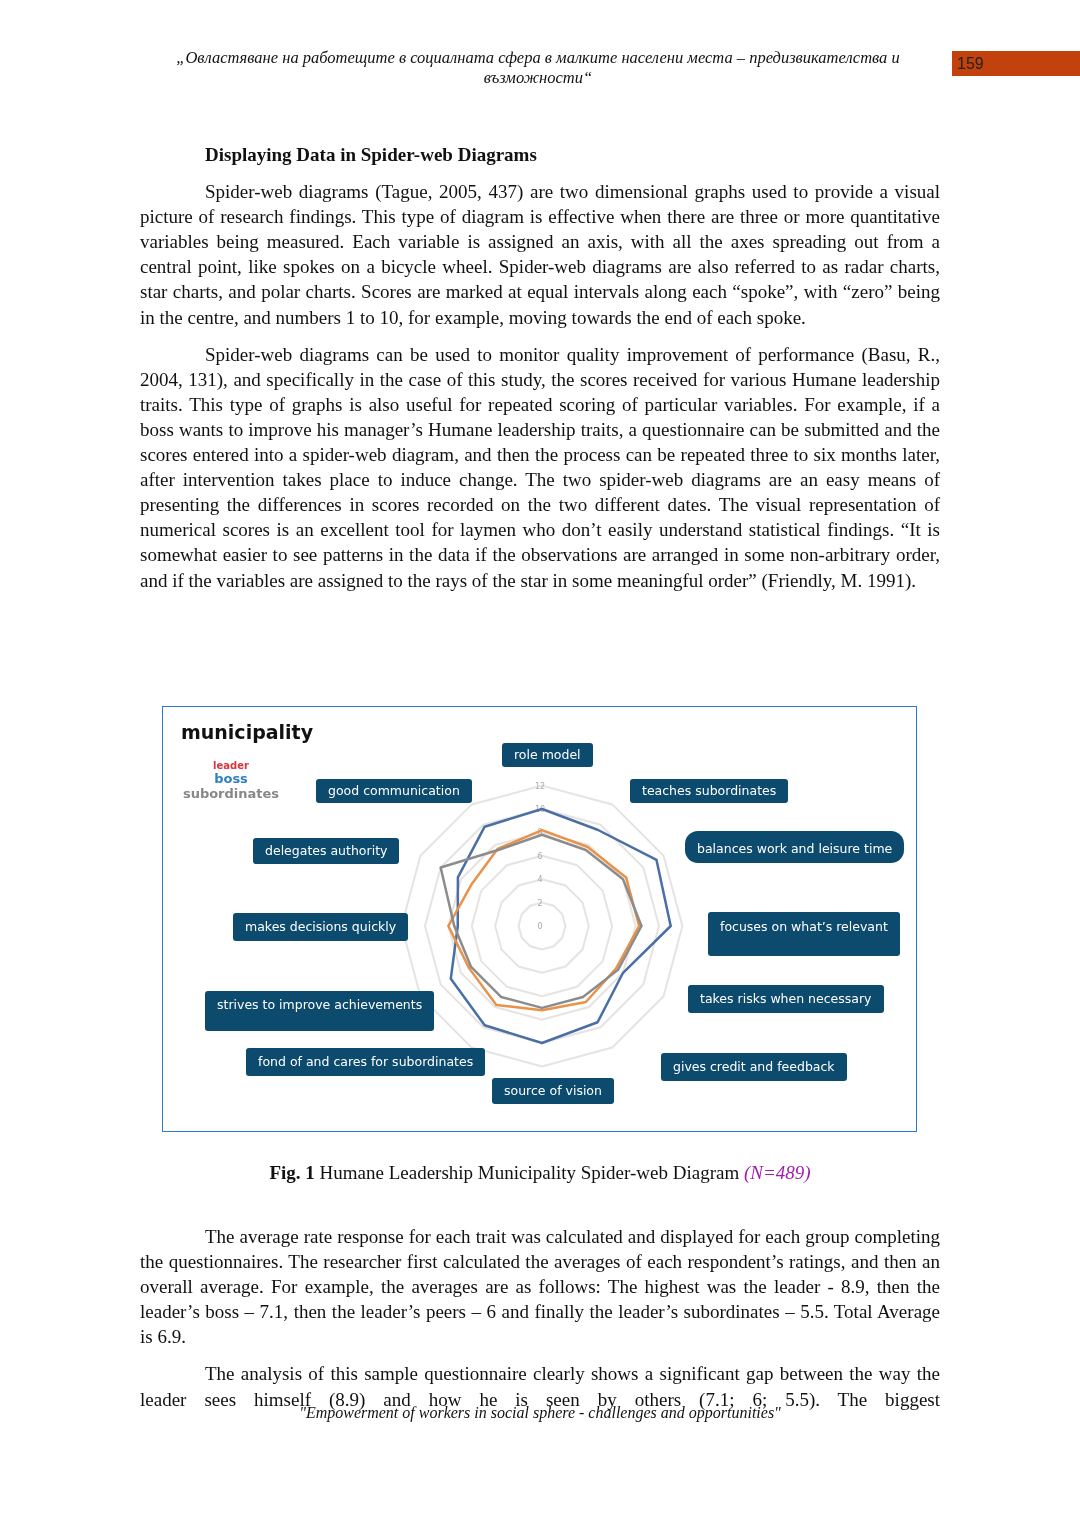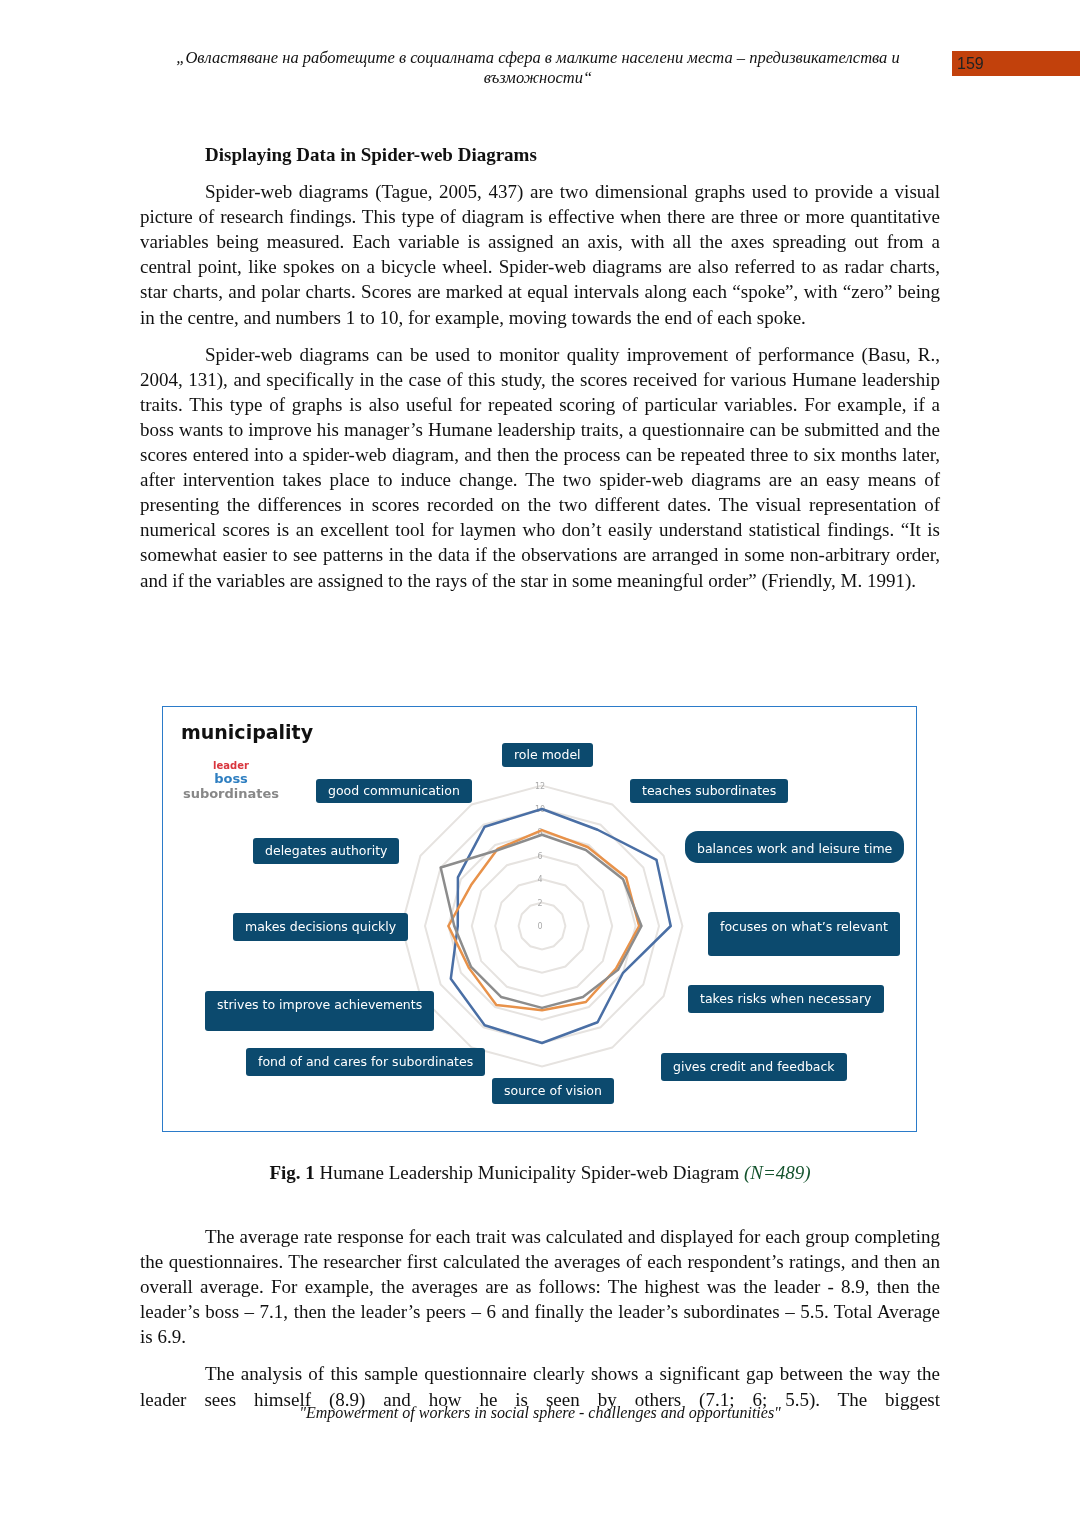--- a/index.html
+++ b/index.html
@@ -11,21 +11,21 @@
   .heading { font-weight:bold; text-indent:65px; }
   .figure { position:absolute; left:162px; top:706px; width:755px; height:426px; border:1.5px solid #2b7bc9; box-sizing:border-box; background:#fff; }
   .figure svg { position:absolute; left:0; top:0; }
   .legend { position:absolute; left:18px; top:14px; font-family:"DejaVu Sans", sans-serif; }
   .legend .t { font-weight:bold; font-size:19px; color:#111; }
   .legend .l { font-weight:bold; font-size:10px; color:#d9363e; text-align:center; width:100px; margin-top:17px;}
   .legend .b { font-weight:bold; font-size:13px; color:#2f7fc1; text-align:center; width:100px; }
   .legend .s { font-size:13px; color:#888; text-align:center; width:100px; font-weight:bold;}
   .tag { position:absolute; background:#0c4a6e; color:#fff; font-family:"DejaVu Sans", sans-serif; font-size:12.5px; height:24px; line-height:24px; padding:0 12px; border-radius:3px; white-space:nowrap; }
   .caption { position:absolute; top:1162px; left:128px; width:824px; text-align:center; font-size:19px; }
-  .caption .n { color:#14532d; font-style:italic; }
+  .caption .n { color:#a21caf; font-style:italic; }
   .footer { position:absolute; top:1404px; left:128px; width:824px; text-align:center; font-style:italic; font-size:16px; }
 </style>
 </head>
 <body>
 
 <div class="header">„Овластяване на работещите в социалната сфера в малките населени места – предизвикателства и възможности“</div>
 <div class="page-num">159</div>
 
 <div class="body-text" style="top:130px;">
   <p class="heading">Displaying Data in Spider-web Diagrams</p>

